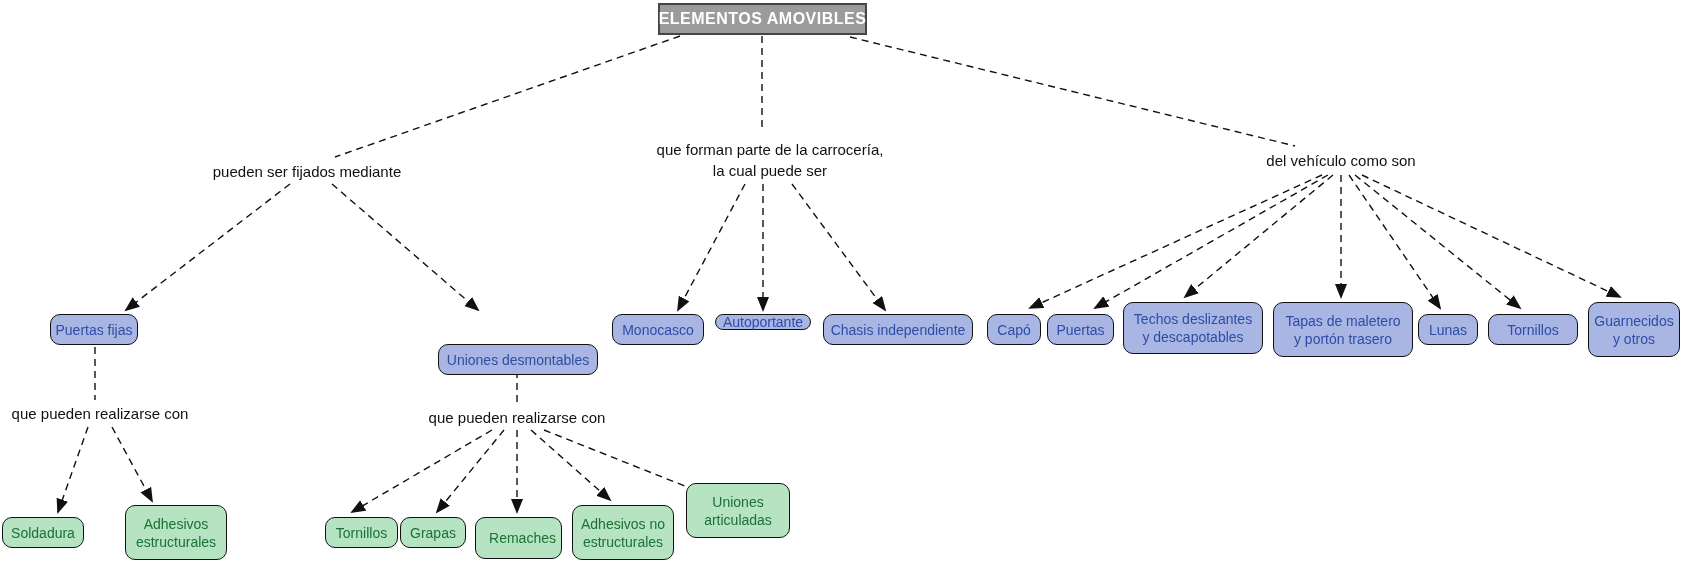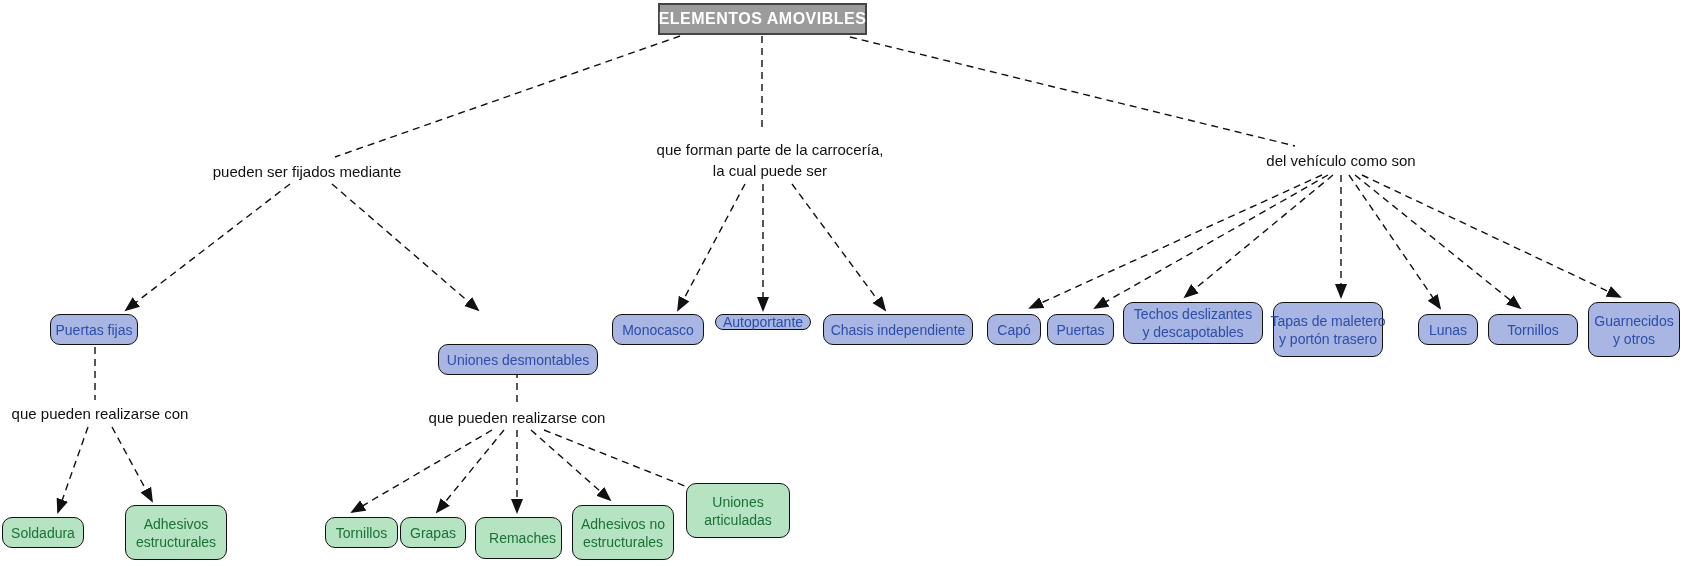--- a/index.html
+++ b/index.html
@@ -121,25 +121,25 @@
   </div>
   <div class="node blue" style="left:823px;top:314px;width:150px;height:31px;">
     <span>Chasis independiente</span>
   </div>
   <div class="node blue" style="left:987px;top:314px;width:54px;height:31px;">
     <span>Capó</span>
   </div>
   <div class="node blue" style="left:1047px;top:314px;width:67px;height:31px;">
     <span>Puertas</span>
   </div>
-  <div class="node blue" style="left:1123px;top:302px;width:140px;height:42px;text-align:right;">
+  <div class="node blue" style="left:1123px;top:302px;width:140px;height:52px;text-align:right;">
     <span>Techos deslizantes</span>
     <span>y descapotables</span>
   </div>
-  <div class="node blue" style="left:1273px;top:302px;width:110px;height:55px;">
+  <div class="node blue" style="left:1273px;top:302px;width:140px;height:55px;">
     <span>Tapas de maletero</span>
     <span>y portón trasero</span>
   </div>
   <div class="node blue" style="left:1418px;top:314px;width:60px;height:31px;">
     <span>Lunas</span>
   </div>
   <div class="node blue" style="left:1488px;top:314px;width:90px;height:31px;">
     <span>Tornillos</span>
   </div>
   <div class="node blue" style="left:1588px;top:302px;width:92px;height:55px;">

